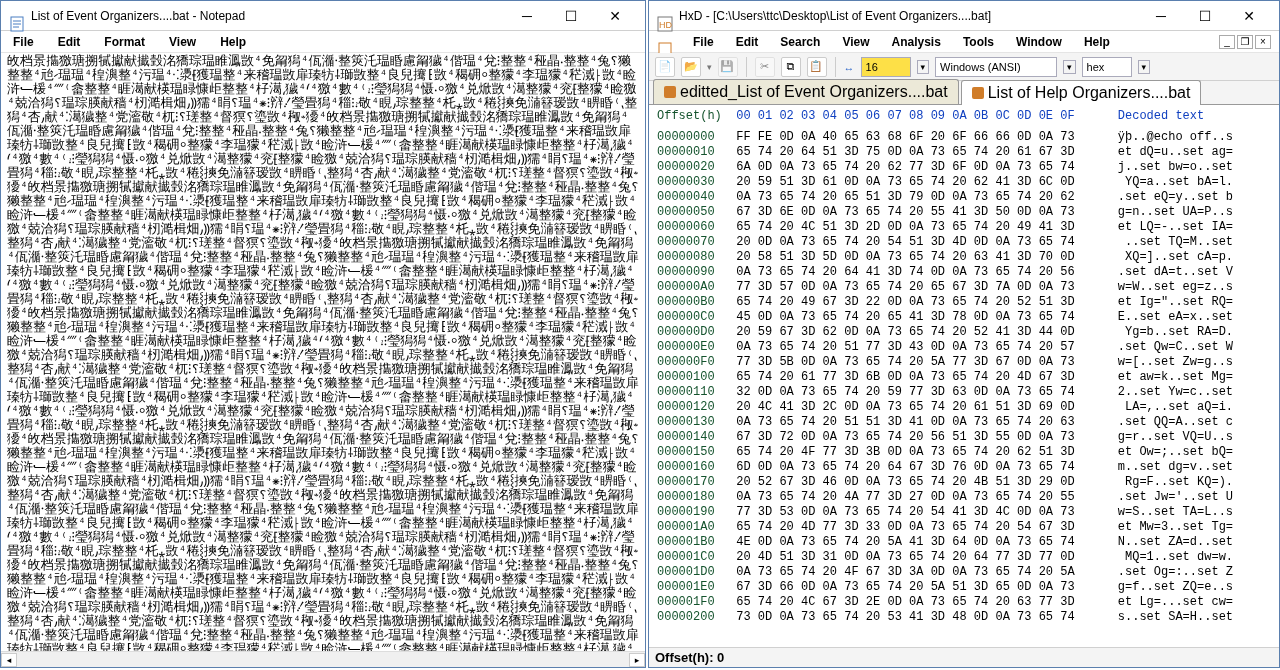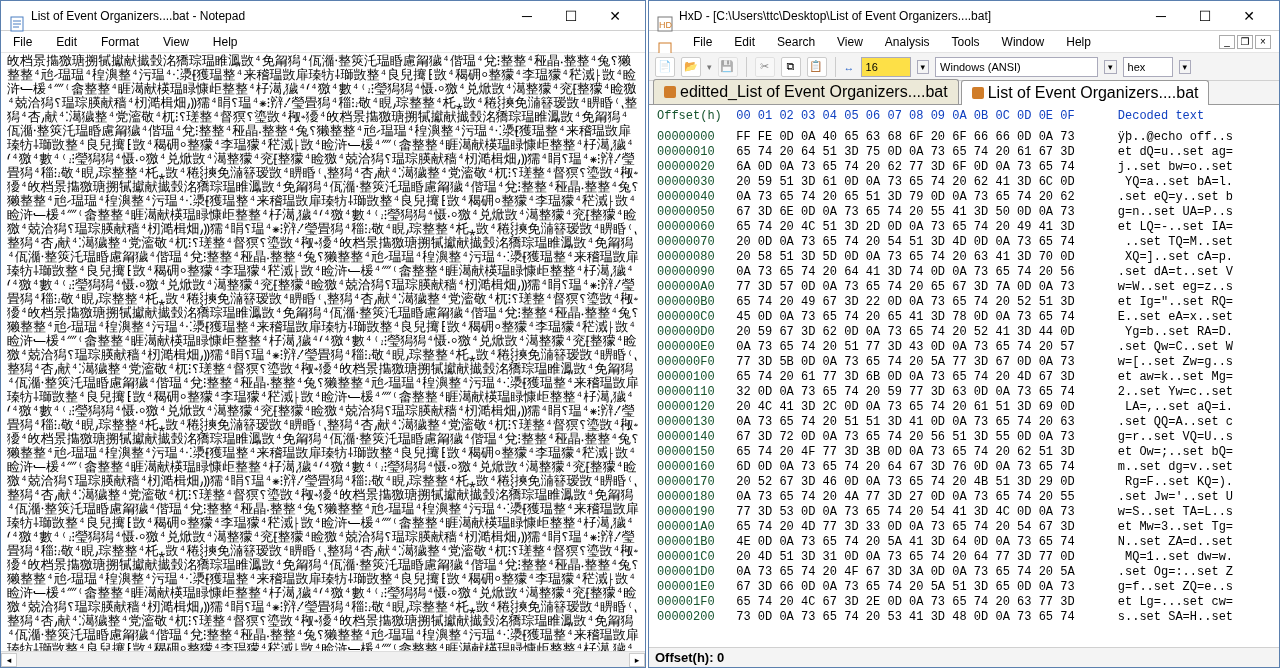--- a/index.html
+++ b/index.html
@@ -6,21 +6,21 @@
   body { width: 1280px; height: 670px; font-family: "Segoe UI", Tahoma, sans-serif; font-size: 12px; background: #fff; display: flex; }
   .window { border: 1px solid #5a7fae; background: #fff; display: flex; flex-direction: column; }
   .left-pane { width: 646px; height: 668px; }
   .right-pane { width: 632px; height: 668px; margin-left: 2px; }
   .titlebar { height: 30px; display: flex; align-items: center; padding: 0 8px; border-bottom: 1px solid #d0d0d0; }
   .titlebar-icon { width: 16px; height: 32px; margin-right: 6px; display: inline-block; margin-top: 32px; }
   .titlebar-title { flex: 1; font-size: 12px; }
   .winbtns { display: flex; gap: 0; }
   .winbtn { width: 44px; height: 28px; display: flex; align-items: center; justify-content: center; font-size: 14px; cursor: pointer; }
   .menubar { height: 22px; display: flex; align-items: center; padding: 0 8px; gap: 16px; font-size: 12px; border-bottom: 1px solid #e5e5e5; }
-  .menu-item { cursor: pointer; padding: 2px 4px; }
+  .menu-item { cursor: pointer; padding: 2px 4px; font-weight: bold; }
   .notepad-body { flex: 1; padding: 2px 6px; overflow: hidden; font-family: Consolas, "Courier New", monospace; font-size: 13px; line-height: 14px; word-break: break-all; white-space: pre-wrap; }
   .statusbar { height: 22px; border-top: 1px solid #d0d0d0; display: flex; align-items: center; font-size: 11px; }
   .statusbar .cell { border-left: 1px solid #d0d0d0; height: 100%; display: flex; align-items: center; padding: 0 12px; }
   
   .hxd-toolbar { height: 28px; border-bottom: 1px solid #d0d0d0; display: flex; align-items: center; padding: 0 6px; gap: 6px; background: #f4f4f4; }
   .tb-btn { width: 20px; height: 20px; border: 1px solid #ccc; border-radius: 2px; background: #fff; display: inline-flex; align-items: center; justify-content: center; font-size: 11px; }
   .tb-sep { width: 1px; height: 20px; background: #ccc; margin: 0 2px; }
   .hxd-input { width: 50px; height: 20px; border: 1px solid #aab; font-size: 11px; padding: 0 4px; background: #fde047; }
   .hxd-select { height: 20px; border: 1px solid #aab; font-size: 11px; padding: 0 4px; background: #fff; }
   .hxd-tabs { height: 24px; display: flex; align-items: end; padding: 0 4px; gap: 2px; border-bottom: 1px solid #999; background: #f4f4f4; }
@@ -115,32 +115,32 @@
     <span style="font-size:9px;color:#777;">▾</span>
     <span class="tb-btn" style="opacity:.45">💾</span>
     <span class="tb-sep"></span>
     <span class="tb-btn" style="opacity:.45">✂</span>
     <span class="tb-btn">⧉</span>
     <span class="tb-btn">📋</span>
     <span class="tb-sep"></span>
     <span style="font-size:11px;color:#2a64c8;">↔</span>
     <input class="hxd-input" value="16" style="">
     <span style="font-size:9px;border:1px solid #aab;padding:1px 3px;">▾</span>
-    <input class="hxd-select" style="width: 163px;" value="Windows (ANSI)">
+    <input class="hxd-select" style="width: 122px;" value="Windows (ANSI)">
     <span style="font-size:9px;border:1px solid #aab;padding:1px 3px;">▾</span>
     <input class="hxd-select" style="width: 50px;" value="hex">
     <span style="font-size:9px;border:1px solid #aab;padding:1px 3px;">▾</span>
   </div>
   <div class="hxd-tabs">
     <div class="hxd-tab">
         <span class="tab-ico"></span>
         <span>editted_List of Event Organizers....bat</span>
       </div>
     <div class="hxd-tab active">
         <span class="tab-ico"></span>
-        <span>List of Event Organizers....bat</span>
+        <span>List of Help Organizers....bat</span>
       </div>
   </div>
   <div class="hxd-body" id="hxd-body"><div class="hdr"><span class="off">Offset(h)</span> <span class="hex">00 01 02 03 04 05 06 07 08 09 0A 0B 0C 0D 0E 0F</span>   Decoded text</div><div style="height:6px"></div><div><span class="off">00000000</span> <span class="hex">FF FE 0D 0A 40 65 63 68 6F 20 6F 66 66 0D 0A 73</span>   <span class="dec">ÿþ..@echo off..s</span></div><div><span class="off">00000010</span> <span class="hex">65 74 20 64 51 3D 75 0D 0A 73 65 74 20 61 67 3D</span>   <span class="dec">et dQ=u..set ag=</span></div><div><span class="off">00000020</span> <span class="hex">6A 0D 0A 73 65 74 20 62 77 3D 6F 0D 0A 73 65 74</span>   <span class="dec">j..set bw=o..set</span></div><div><span class="off">00000030</span> <span class="hex">20 59 51 3D 61 0D 0A 73 65 74 20 62 41 3D 6C 0D</span>   <span class="dec"> YQ=a..set bA=l.</span></div><div><span class="off">00000040</span> <span class="hex">0A 73 65 74 20 65 51 3D 79 0D 0A 73 65 74 20 62</span>   <span class="dec">.set eQ=y..set b</span></div><div><span class="off">00000050</span> <span class="hex">67 3D 6E 0D 0A 73 65 74 20 55 41 3D 50 0D 0A 73</span>   <span class="dec">g=n..set UA=P..s</span></div><div><span class="off">00000060</span> <span class="hex">65 74 20 4C 51 3D 2D 0D 0A 73 65 74 20 49 41 3D</span>   <span class="dec">et LQ=-..set IA=</span></div><div><span class="off">00000070</span> <span class="hex">20 0D 0A 73 65 74 20 54 51 3D 4D 0D 0A 73 65 74</span>   <span class="dec"> ..set TQ=M..set</span></div><div><span class="off">00000080</span> <span class="hex">20 58 51 3D 5D 0D 0A 73 65 74 20 63 41 3D 70 0D</span>   <span class="dec"> XQ=]..set cA=p.</span></div><div><span class="off">00000090</span> <span class="hex">0A 73 65 74 20 64 41 3D 74 0D 0A 73 65 74 20 56</span>   <span class="dec">.set dA=t..set V</span></div><div><span class="off">000000A0</span> <span class="hex">77 3D 57 0D 0A 73 65 74 20 65 67 3D 7A 0D 0A 73</span>   <span class="dec">w=W..set eg=z..s</span></div><div><span class="off">000000B0</span> <span class="hex">65 74 20 49 67 3D 22 0D 0A 73 65 74 20 52 51 3D</span>   <span class="dec">et Ig="..set RQ=</span></div><div><span class="off">000000C0</span> <span class="hex">45 0D 0A 73 65 74 20 65 41 3D 78 0D 0A 73 65 74</span>   <span class="dec">E..set eA=x..set</span></div><div><span class="off">000000D0</span> <span class="hex">20 59 67 3D 62 0D 0A 73 65 74 20 52 41 3D 44 0D</span>   <span class="dec"> Yg=b..set RA=D.</span></div><div><span class="off">000000E0</span> <span class="hex">0A 73 65 74 20 51 77 3D 43 0D 0A 73 65 74 20 57</span>   <span class="dec">.set Qw=C..set W</span></div><div><span class="off">000000F0</span> <span class="hex">77 3D 5B 0D 0A 73 65 74 20 5A 77 3D 67 0D 0A 73</span>   <span class="dec">w=[..set Zw=g..s</span></div><div><span class="off">00000100</span> <span class="hex">65 74 20 61 77 3D 6B 0D 0A 73 65 74 20 4D 67 3D</span>   <span class="dec">et aw=k..set Mg=</span></div><div><span class="off">00000110</span> <span class="hex">32 0D 0A 73 65 74 20 59 77 3D 63 0D 0A 73 65 74</span>   <span class="dec">2..set Yw=c..set</span></div><div><span class="off">00000120</span> <span class="hex">20 4C 41 3D 2C 0D 0A 73 65 74 20 61 51 3D 69 0D</span>   <span class="dec"> LA=,..set aQ=i.</span></div><div><span class="off">00000130</span> <span class="hex">0A 73 65 74 20 51 51 3D 41 0D 0A 73 65 74 20 63</span>   <span class="dec">.set QQ=A..set c</span></div><div><span class="off">00000140</span> <span class="hex">67 3D 72 0D 0A 73 65 74 20 56 51 3D 55 0D 0A 73</span>   <span class="dec">g=r..set VQ=U..s</span></div><div><span class="off">00000150</span> <span class="hex">65 74 20 4F 77 3D 3B 0D 0A 73 65 74 20 62 51 3D</span>   <span class="dec">et Ow=;..set bQ=</span></div><div><span class="off">00000160</span> <span class="hex">6D 0D 0A 73 65 74 20 64 67 3D 76 0D 0A 73 65 74</span>   <span class="dec">m..set dg=v..set</span></div><div><span class="off">00000170</span> <span class="hex">20 52 67 3D 46 0D 0A 73 65 74 20 4B 51 3D 29 0D</span>   <span class="dec"> Rg=F..set KQ=).</span></div><div><span class="off">00000180</span> <span class="hex">0A 73 65 74 20 4A 77 3D 27 0D 0A 73 65 74 20 55</span>   <span class="dec">.set Jw='..set U</span></div><div><span class="off">00000190</span> <span class="hex">77 3D 53 0D 0A 73 65 74 20 54 41 3D 4C 0D 0A 73</span>   <span class="dec">w=S..set TA=L..s</span></div><div><span class="off">000001A0</span> <span class="hex">65 74 20 4D 77 3D 33 0D 0A 73 65 74 20 54 67 3D</span>   <span class="dec">et Mw=3..set Tg=</span></div><div><span class="off">000001B0</span> <span class="hex">4E 0D 0A 73 65 74 20 5A 41 3D 64 0D 0A 73 65 74</span>   <span class="dec">N..set ZA=d..set</span></div><div><span class="off">000001C0</span> <span class="hex">20 4D 51 3D 31 0D 0A 73 65 74 20 64 77 3D 77 0D</span>   <span class="dec"> MQ=1..set dw=w.</span></div><div><span class="off">000001D0</span> <span class="hex">0A 73 65 74 20 4F 67 3D 3A 0D 0A 73 65 74 20 5A</span>   <span class="dec">.set Og=:..set Z</span></div><div><span class="off">000001E0</span> <span class="hex">67 3D 66 0D 0A 73 65 74 20 5A 51 3D 65 0D 0A 73</span>   <span class="dec">g=f..set ZQ=e..s</span></div><div><span class="off">000001F0</span> <span class="hex">65 74 20 4C 67 3D 2E 0D 0A 73 65 74 20 63 77 3D</span>   <span class="dec">et Lg=...set cw=</span></div><div><span class="off">00000200</span> <span class="hex">73 0D 0A 73 65 74 20 53 41 3D 48 0D 0A 73 65 74</span>   <span class="dec">s..set SA=H..set</span></div></div>
   <div class="hxd-status">
     <span>Offset(h): 0</span>
   </div>
 </div>
 
 </body></html>

